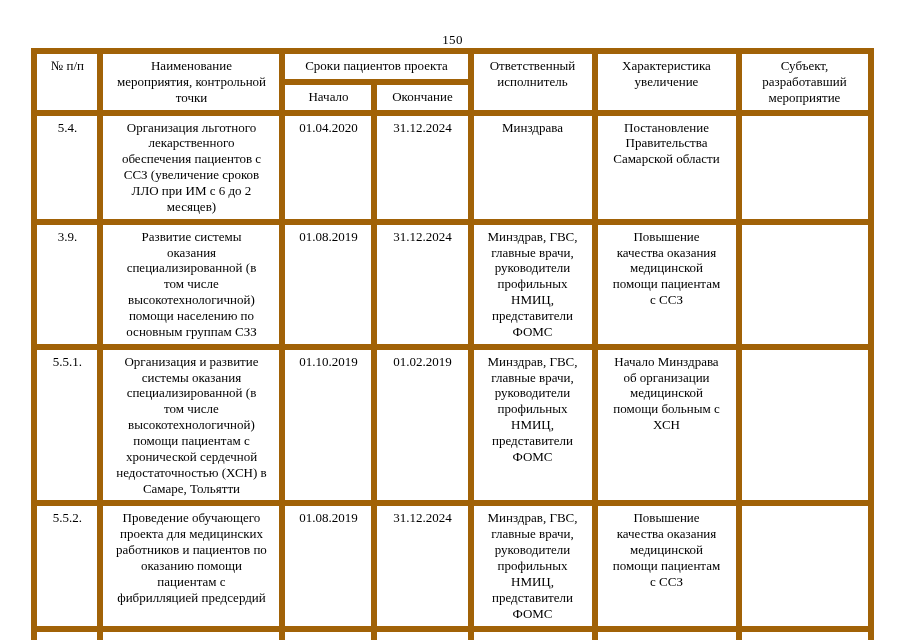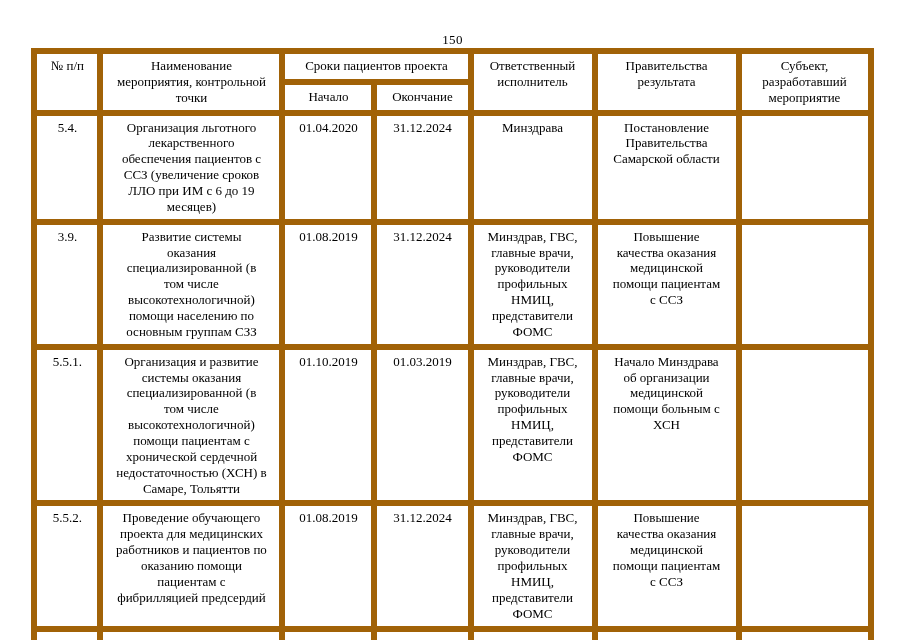--- a/index.html
+++ b/index.html
@@ -78,52 +78,52 @@
       <col class="col-resp">
       <col class="col-char">
       <col class="col-subj">
     </colgroup>
     <thead>
       <tr>
         <td rowspan="2">№ п/п</td>
         <td rowspan="2">Наименование мероприятия, контрольной точки</td>
         <td colspan="2">Сроки пациентов проекта</td>
         <td rowspan="2">Ответственный исполнитель</td>
-        <td rowspan="2">Правительства результата</td>
+        <td rowspan="2">Характеристика увеличение</td>
         <td rowspan="2">Субъект, разработавший мероприятие</td>
       </tr>
       <tr>
         <td>Начало</td>
         <td>Окончание</td>
       </tr>
     </thead>
     <tbody>
       <tr class="row-body">
         <td class="c">5.4.</td>
-        <td class="c">Организация льготного лекарственного обеспечения пациентов с ССЗ (увеличение сроков ЛЛО при ИМ с 6 до 19 месяцев)</td>
+        <td class="c">Организация льготного лекарственного обеспечения пациентов с ССЗ (увеличение сроков ЛЛО при ИМ с 6 до 2 месяцев)</td>
         <td class="c">01.04.2020</td>
         <td class="c">31.12.2024</td>
         <td class="c">Минздрава</td>
         <td class="c">Постановление Правительства Самарской области</td>
         <td class="c"></td>
       </tr>
       <tr class="row-body">
         <td class="c">3.9.</td>
         <td class="c">Развитие системы оказания специализированной (в том числе высокотехнологичной) помощи населению по основным группам СЗЗ</td>
         <td class="c">01.08.2019</td>
         <td class="c">31.12.2024</td>
         <td class="c">Минздрав, ГВС, главные врачи, руководители профильных НМИЦ, представители ФОМС</td>
         <td class="c">Повышение качества оказания медицинской помощи пациентам с ССЗ</td>
         <td class="c"></td>
       </tr>
       <tr class="row-body">
         <td class="c">5.5.1.</td>
         <td class="c">Организация и развитие системы оказания специализированной (в том числе высокотехнологичной) помощи пациентам с хронической сердечной недостаточностью (ХСН) в Самаре, Тольятти</td>
         <td class="c">01.10.2019</td>
-        <td class="c">01.03.2019</td>
+        <td class="c">01.02.2019</td>
         <td class="c">Минздрав, ГВС, главные врачи, руководители профильных НМИЦ, представители ФОМС</td>
         <td class="c">Начало Минздрава об организации медицинской помощи больным с ХСН</td>
         <td class="c"></td>
       </tr>
       <tr class="row-body">
         <td class="c">5.5.2.</td>
         <td class="c">Проведение обучающего проекта для медицинских работников и пациентов по оказанию помощи пациентам с фибрилляцией предсердий</td>
         <td class="c">01.08.2019</td>
         <td class="c">31.12.2024</td>
         <td class="c">Минздрав, ГВС, главные врачи, руководители профильных НМИЦ, представители ФОМС</td>

